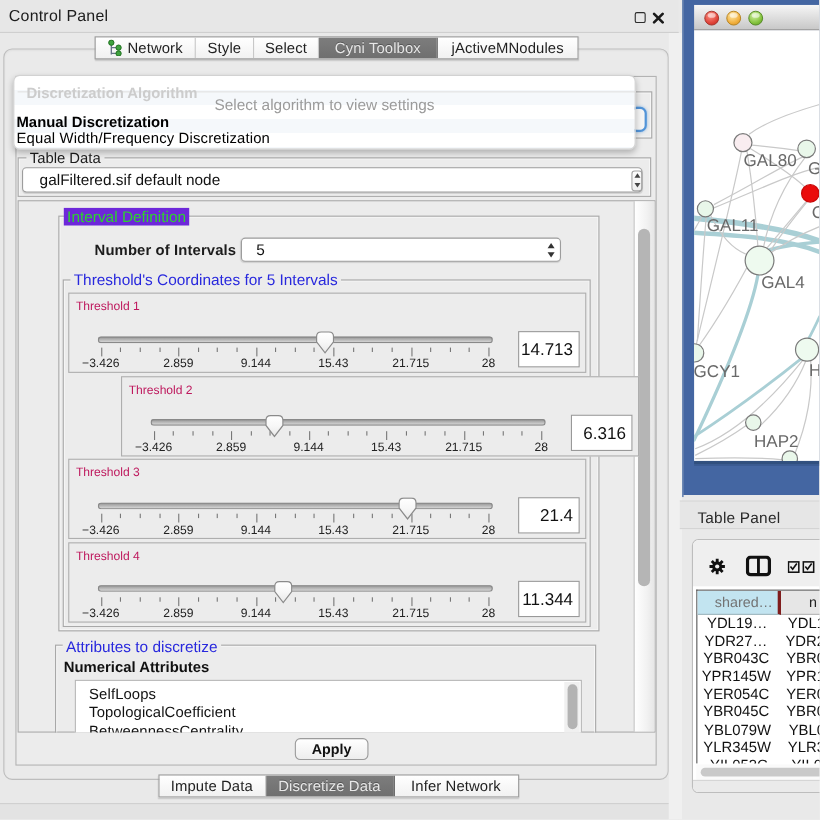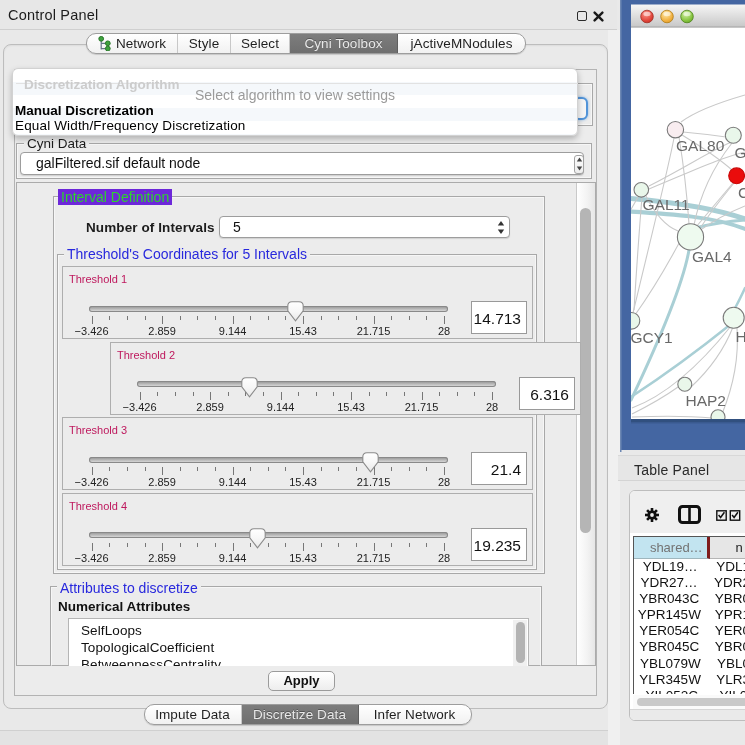--- a/index.html
+++ b/index.html
@@ -2,21 +2,21 @@
 <html><head>
 <meta charset="utf-8">
 <style>
 * { margin:0; padding:0; box-sizing:border-box; }
 html,body { width:745px; height:745px; overflow:hidden; }
 body { font-family:"Liberation Sans", sans-serif; background:#e9e9e9; position:relative; }
 .abs { position:absolute; }
 .t13 { font-size:13.5px; color:#1c1c1c; letter-spacing:0.1px; }
 .bold { font-weight:bold; }
 
-.segbar { position:absolute; display:flex; height:21px; border:1px solid #9d9d9d; border-radius:10px; overflow:hidden; background:linear-gradient(#ffffff,#f1f1f1); box-shadow:0 1px 1px rgba(0,0,0,0.15); }
+.segbar { position:absolute; display:flex; height:21px; border:1px solid #9d9d9d; border-radius:0; overflow:hidden; background:linear-gradient(#ffffff,#f1f1f1); box-shadow:0 1px 1px rgba(0,0,0,0.15); }
 .seg { display:flex; align-items:center; justify-content:center; font-size:13.5px; letter-spacing:0.1px; color:#1f1f1f; border-right:1px solid #c8c8c8; padding:0 11px; white-space:nowrap; }
 .seg:last-child { border-right:none; }
 .seg.dark { background:linear-gradient(#7d7d7d,#6f6f6f); color:#e8e8e8; border-right:1px solid #5f5f5f; text-shadow:0 -1px 0 rgba(0,0,0,0.3); }
 
 .group { position:absolute; border:1px solid #a8a8a8; box-shadow:inset 0 0 0 1px rgba(255,255,255,0.55); }
 .glabel { position:absolute; top:-8px; font-size:13px; background:#ececec; padding:0 3px; white-space:nowrap; }
 
 .thp { position:absolute; left:62px; width:471px; height:73px; border:1px solid #aeaeae; background:#ececec; }
 .thp .tlabel { position:absolute; left:6px; top:6px; font-size:11px; font-weight:normal; color:#be185d; }
 .thp .track { position:absolute; left:26px; top:38.5px; width:359px; height:6px; border-radius:3px; background:linear-gradient(#909090,#e3e3e3); box-shadow:inset 0 0 0 1px #898989; }
@@ -41,21 +41,21 @@
 
 <div class="abs" style="left:3px;top:44px;width:605px;height:665px;border:1px solid #bdbdbd;border-radius:8px;background:#eaeaea;box-shadow:inset 0 1px 2px rgba(0,0,0,0.06);"></div>
 
 <div class="abs" style="left:14px;top:69px;width:583px;height:627px;border:1px solid #b3b3b3;background:#ececec;"></div>
 
 <div class="group" style="left:16px;top:83px;width:577px;height:43px;"></div>
 
 <div class="abs" style="left:573px;top:97px;width:15px;height:23px;border:2.5px solid #5294d8;border-radius:6px;background:#f5f5f5;box-shadow:0 0 3px #86b4e2;"></div>
 
 <div class="group" style="left:16px;top:143px;width:576px;height:36px;"></div>
-<div class="abs" style="left:24px;top:136px;background:#ececec;padding:0 3px;font-size:13.5px;color:#1c1c1c;">Cyni Data</div>
+<div class="abs" style="left:24px;top:136px;background:#ececec;padding:0 3px;font-size:13.5px;color:#1c1c1c;">Table Data</div>
 <div class="combo" style="left:20px;top:152px;width:564px;height:23px;line-height:21px;">
   <span style="margin-left:15px;">galFiltered.sif default node</span>
   <span class="abs" style="left:553px;top:1.5px;width:10px;height:19px;border:1px solid #a3a3a3;border-radius:3px;background:linear-gradient(#fdfdfd,#ededed);"></span>
   <svg class="abs" style="left:555px;top:4px;" width="7" height="14" viewBox="0 0 7 14">
       <path d="M3.5 0.5 L6.2 4.6 H0.8 Z" fill="#444"></path>
       <path d="M3.5 13.5 L0.8 9.4 H6.2 Z" fill="#444"></path>
     </svg>
 </div>
 
 <div class="abs" style="left:16px;top:182px;width:580px;height:484px;border:1px solid #ababab;background:#ececec;"></div>
@@ -237,21 +237,21 @@
     <svg style="position:absolute;left:185.5px;top:34px;" width="17" height="21" viewBox="0 0 17 21">
       <defs>
           <linearGradient id="g3" x1="0" y1="0" x2="0" y2="1">
             <stop offset="0" stop-color="#ffffff"></stop>
             <stop offset="0.5" stop-color="#f7f7f7"></stop>
             <stop offset="1" stop-color="#e8e8e8"></stop>
           </linearGradient>
         </defs>
       <path d="M0.8 5 Q0.8 0.8 5 0.8 L12 0.8 Q16.2 0.8 16.2 5 L16.2 9.8 L8.5 19.8 L0.8 9.8 Z" fill="url(#g3)" stroke="#8a8a8a" stroke-width="1.1"></path>
     </svg>
-    <div class="field">19.235</div>
+    <div class="field">11.344</div>
   </div>
   </div>
 
 <div class="abs" style="left:17px;top:580px;width:578px;height:86px;overflow:hidden;">
   <div style="position:absolute;left:33px;top:6px;width:492px;height:120px;border:1px solid #a8a8a8;box-shadow:inset 0 0 0 1px rgba(255,255,255,0.55);"></div>
   <div style="position:absolute;left:40px;top:0;font-size:14px;color:#2828dd;background:#ececec;padding:0 3px;">Attributes to discretize</div>
   <div style="position:absolute;left:41px;top:19px;font-size:13.5px;font-weight:bold;color:#111;">Numerical Attributes</div>
   <div style="position:absolute;left:51px;top:38px;width:461px;height:60px;background:#fff;border:1px solid #b5b5b5;">
     <div style="margin:3px 0 0 12px;font-size:13.5px;letter-spacing:0.1px;color:#111;line-height:17px;">SelfLoops<br>TopologicalCoefficient<br>BetweennessCentrality</div>
     <div style="position:absolute;right:1px;top:1px;width:14px;height:58px;background:#f0f0f0;"></div>

